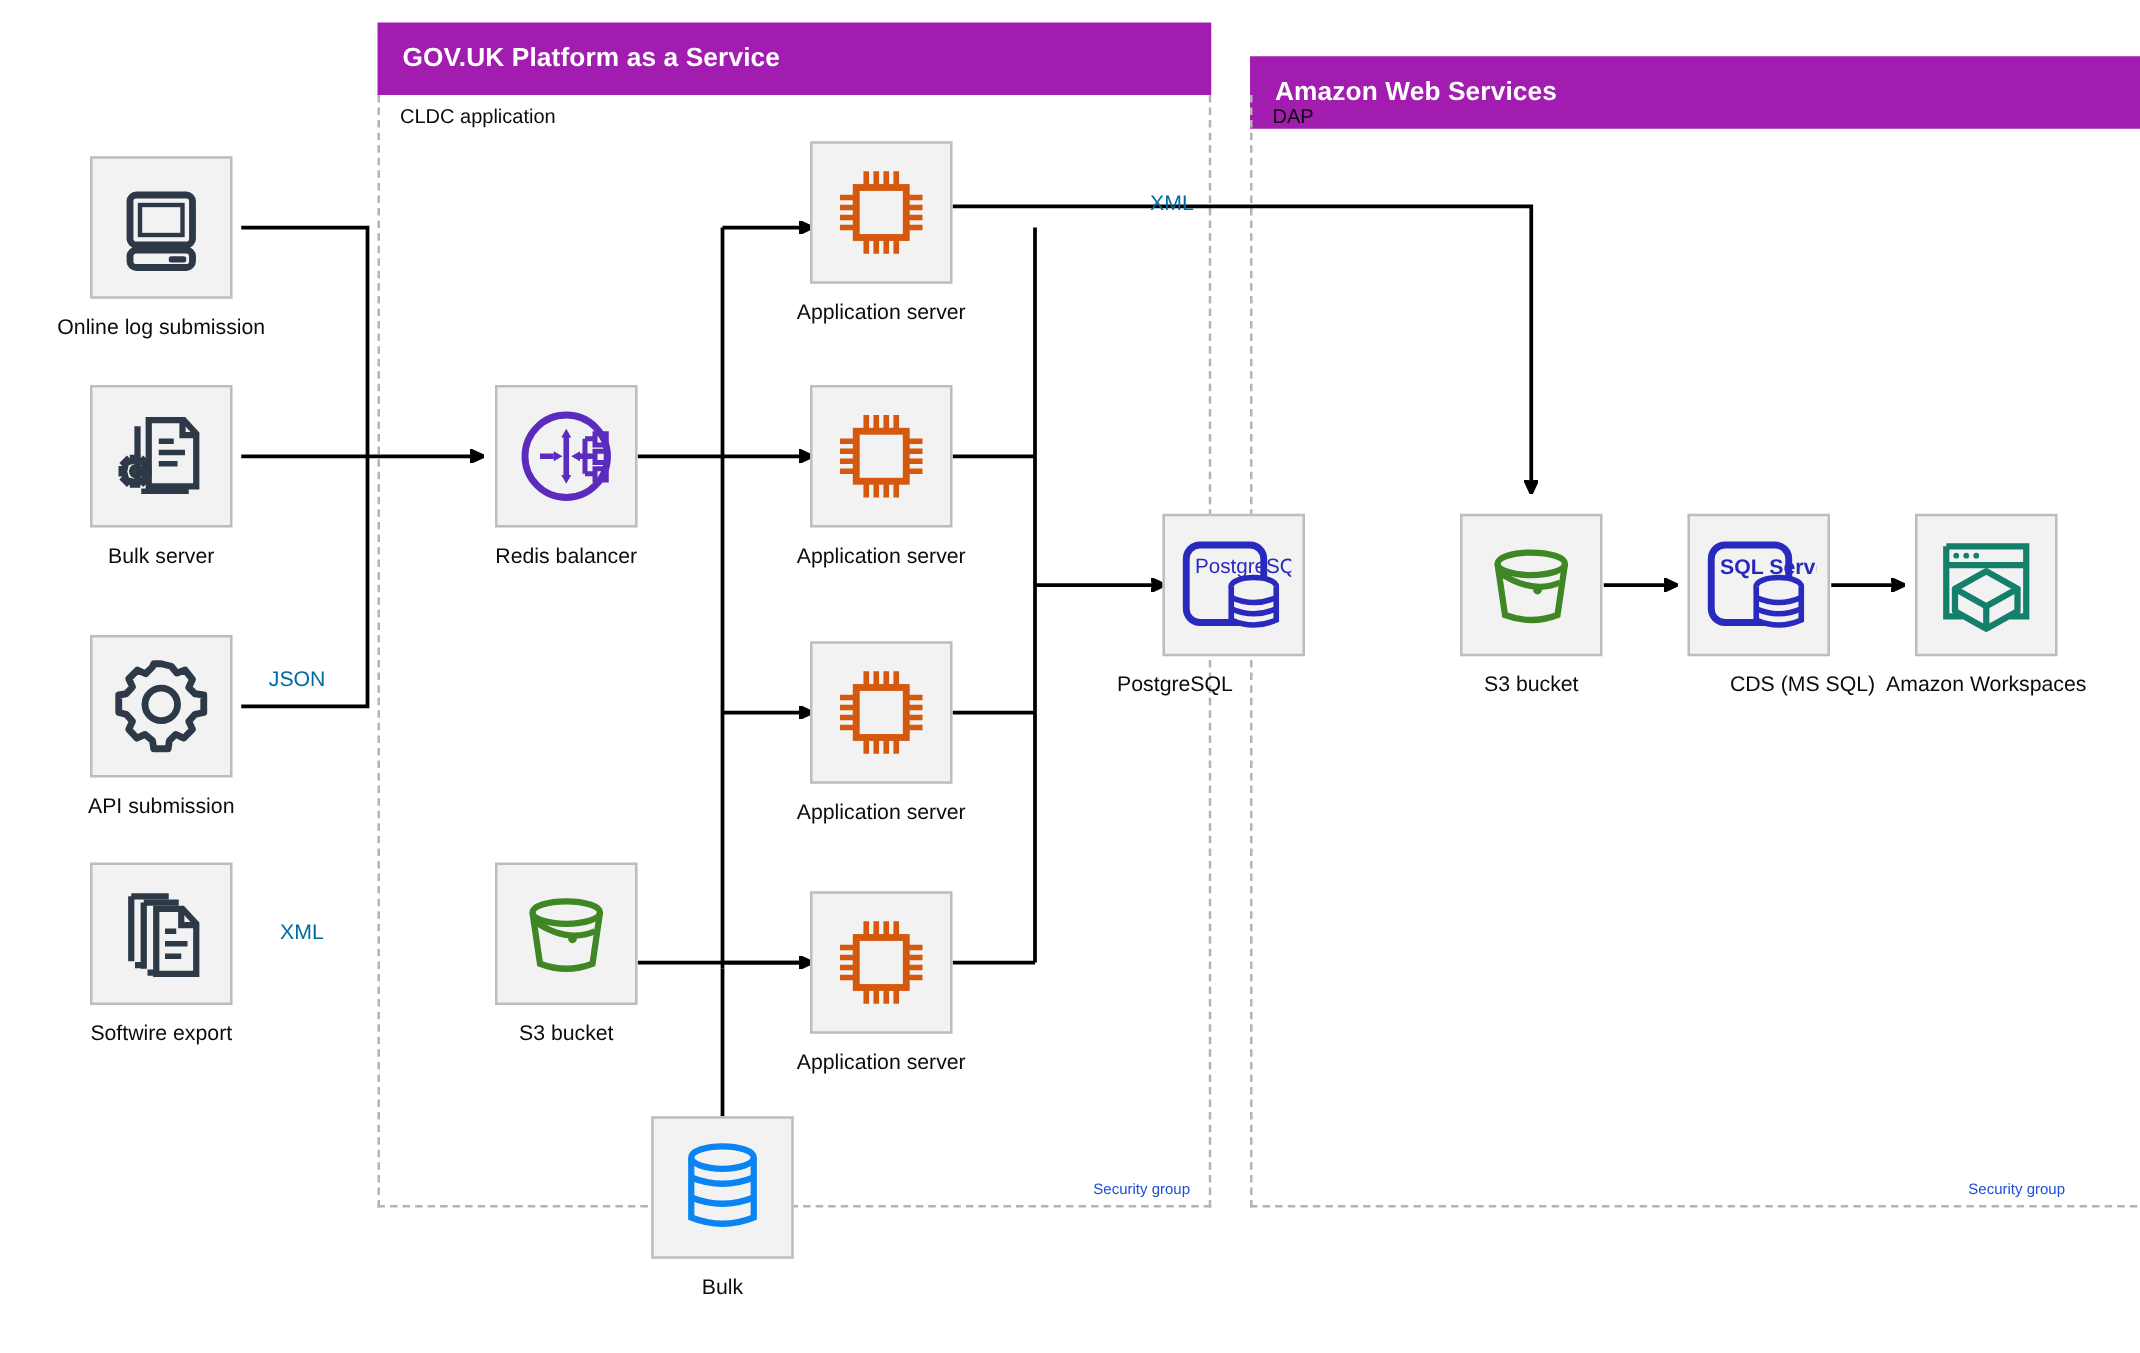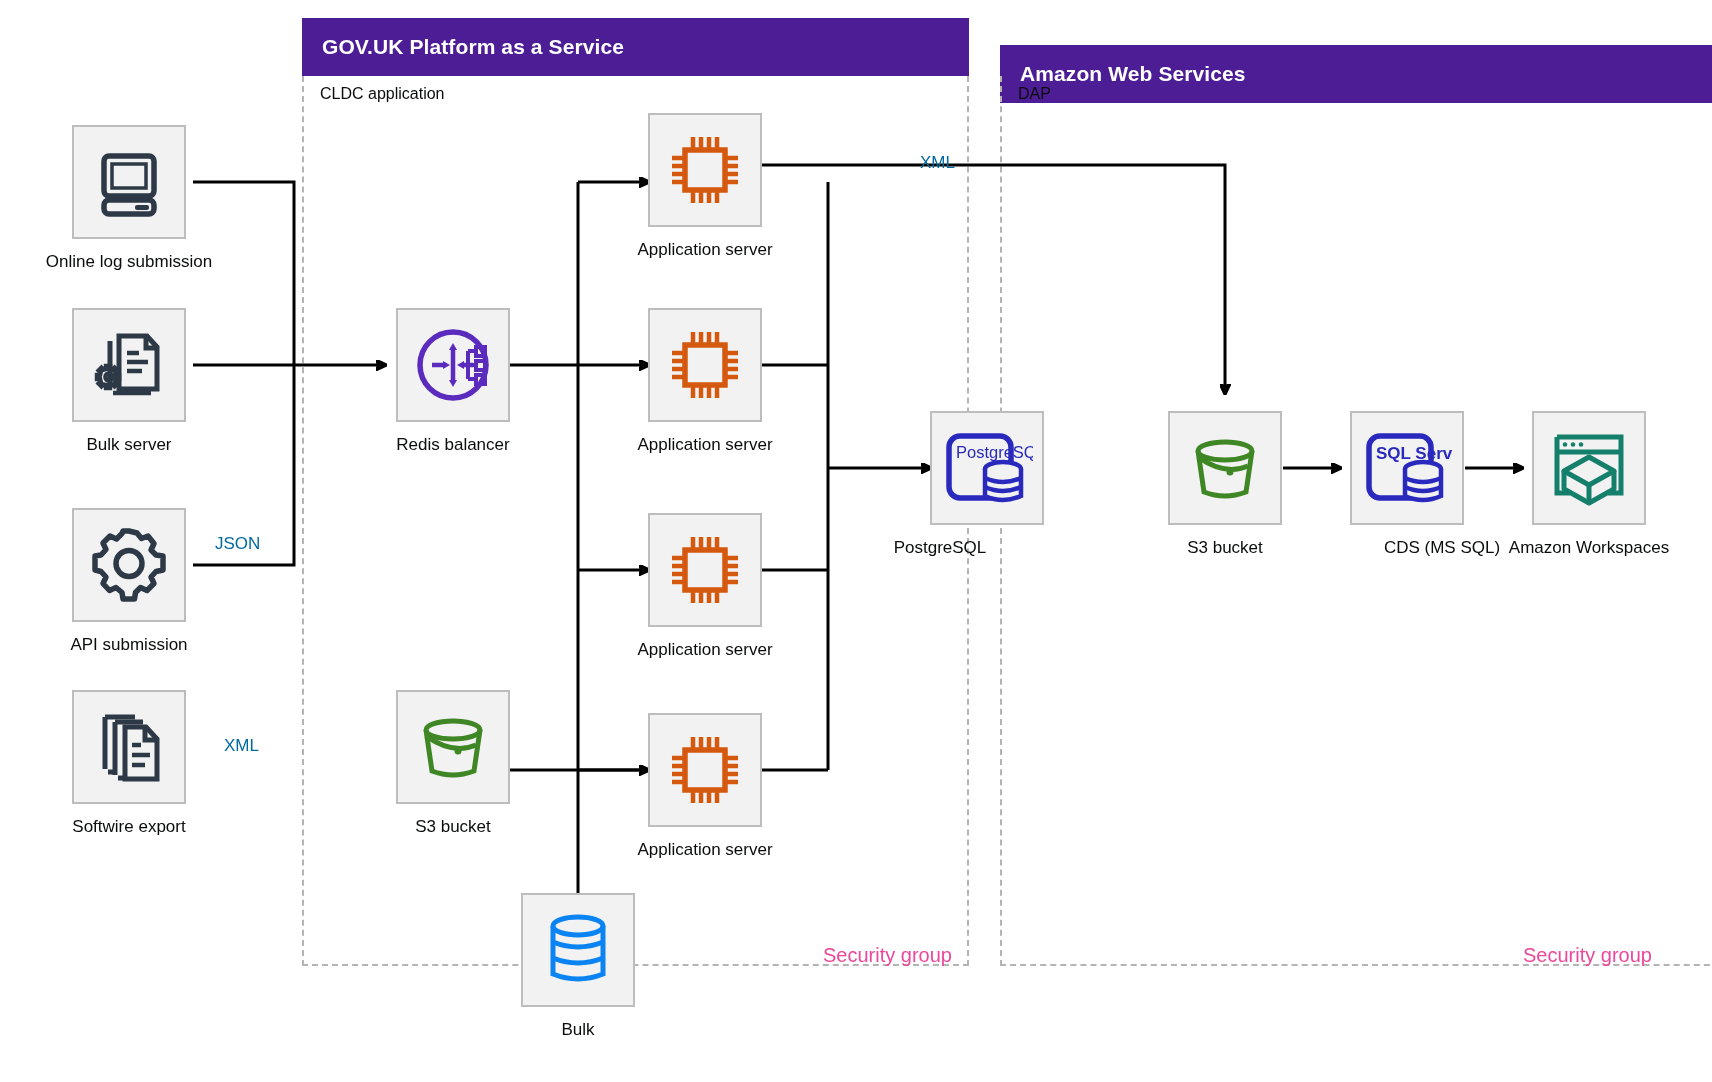--- a/index.html
+++ b/index.html
@@ -7,21 +7,21 @@
     width: 1712px; height: 1082px;
     background: #ffffff;
     font-family: "Liberation Sans", sans-serif;
     overflow: hidden;
   }
   #stage { position: relative; width: 1712px; height: 1082px; }
 
   
   .group-header {
     position: absolute;
-    background: #4c1d95;
+    background: #a21caf;
     color: #ffffff;
     font-weight: bold;
     font-size: 21px;
     display: flex;
     align-items: center;
     padding-left: 20px;
     letter-spacing: .1px;
   }
   .dashed-box {
     position: absolute;
@@ -30,22 +30,22 @@
     background: transparent;
   }
   .subgroup-label {
     position: absolute;
     font-weight: normal;
     font-size: 16px;
     color: #0b0c0c;
   }
   .security-label {
     position: absolute;
-    font-size: 20px;
-    color: #ec4899;
+    font-size: 12px;
+    color: #1d4ed8;
     text-align: right;
   }
 
   
   .node {
     position: absolute;
     width: 114px; height: 114px;
     background: #f2f2f2;
     border: 2px solid #bdbdbd;
     display: flex;

